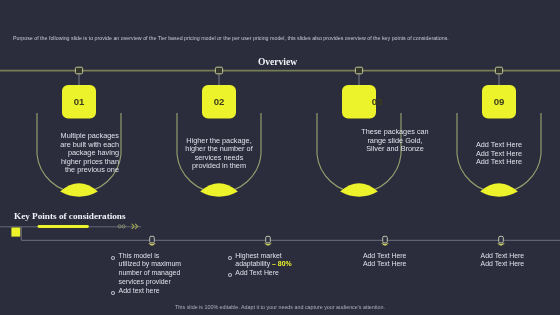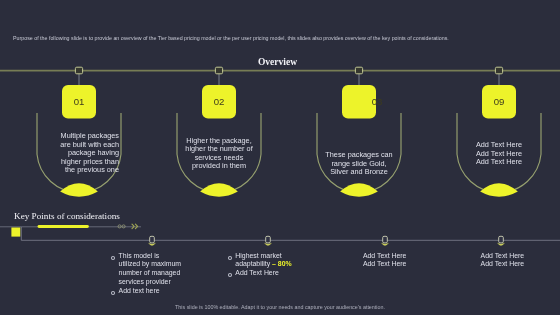--- a/index.html
+++ b/index.html
@@ -7,23 +7,23 @@
        font-family:"Liberation Sans",sans-serif;color:#e8e9ef;}
   .slide{position:relative;width:560px;height:315px;overflow:hidden;}
   .title{position:absolute;left:13px;top:13px;font-family:"Liberation Serif",serif;
          font-size:17.3px;font-weight:400;color:#f2f2f7;letter-spacing:-0.55px;}
   .subtitle{position:absolute;left:13px;top:35px;width:530px;font-size:5.3px;color:#c6c8d4;
             line-height:7px;letter-spacing:0;}
   svg.layer{position:absolute;left:0;top:0;width:560px;height:315px;}
   .ov-label{position:absolute;left:-2.5px;top:56.5px;width:560px;text-align:center;
             font-family:"Liberation Serif",serif;font-size:9.5px;font-weight:700;color:#f2f2f7;}
   .kp-label{position:absolute;left:14px;top:211px;font-family:"Liberation Serif",serif;
-            font-size:9.2px;font-weight:400;color:#f2f2f7;}
+            font-size:9.2px;font-weight:700;color:#f2f2f7;}
   .card-num{position:absolute;top:85px;width:34px;height:33.5px;line-height:33px;
-            text-align:center;font-size:9.6px;font-weight:normal;color:#3c3b1d;letter-spacing:-0.2px;}
+            text-align:center;font-size:9.6px;font-weight:bold;color:#3c3b1d;letter-spacing:-0.2px;}
   .card-text{position:absolute;top:130px;width:80px;text-align:center;font-size:7.3px;
              line-height:8.6px;color:#dfe0ea;}
   .bul{position:absolute;top:251.5px;width:90px;font-size:6.9px;line-height:8.85px;color:#dfe0ea;}
   .bul-item{position:relative;}
   .bul-item.dot::before{content:"";position:absolute;left:-7.8px;top:4.2px;width:2.3px;height:1.9px;
                   border:0.6px solid #b9bbc8;border-radius:50%;}
   .hl{color:#edf32a;font-weight:bold;}
   .footer{position:absolute;left:0;top:303.5px;width:560px;text-align:center;font-size:5.35px;color:#aeb0bd;}
 </style>
 </head>
@@ -85,21 +85,21 @@
         <div>package having</div>
         <div>higher prices than</div>
         <div>the previous one</div>
       </div>
       <div class="card-text" style="left: 179px; top: 136.5px;">
         <div>Higher the package,</div>
         <div>higher the number of</div>
         <div>services needs</div>
         <div>provided in them</div>
       </div>
-      <div class="card-text" style="left: 319px; top: 151px;">
+      <div class="card-text" style="left: 319px; top: 128px; padding-left: 36px;">
         <div>These packages can</div>
         <div>range slide Gold,</div>
         <div>Silver and Bronze</div>
       </div>
       <div class="card-text" style="left: 459px; top: 140.925px;">
         <div>Add Text Here</div>
         <div>Add Text Here</div>
         <div>Add Text Here</div>
       </div>
     </div>

